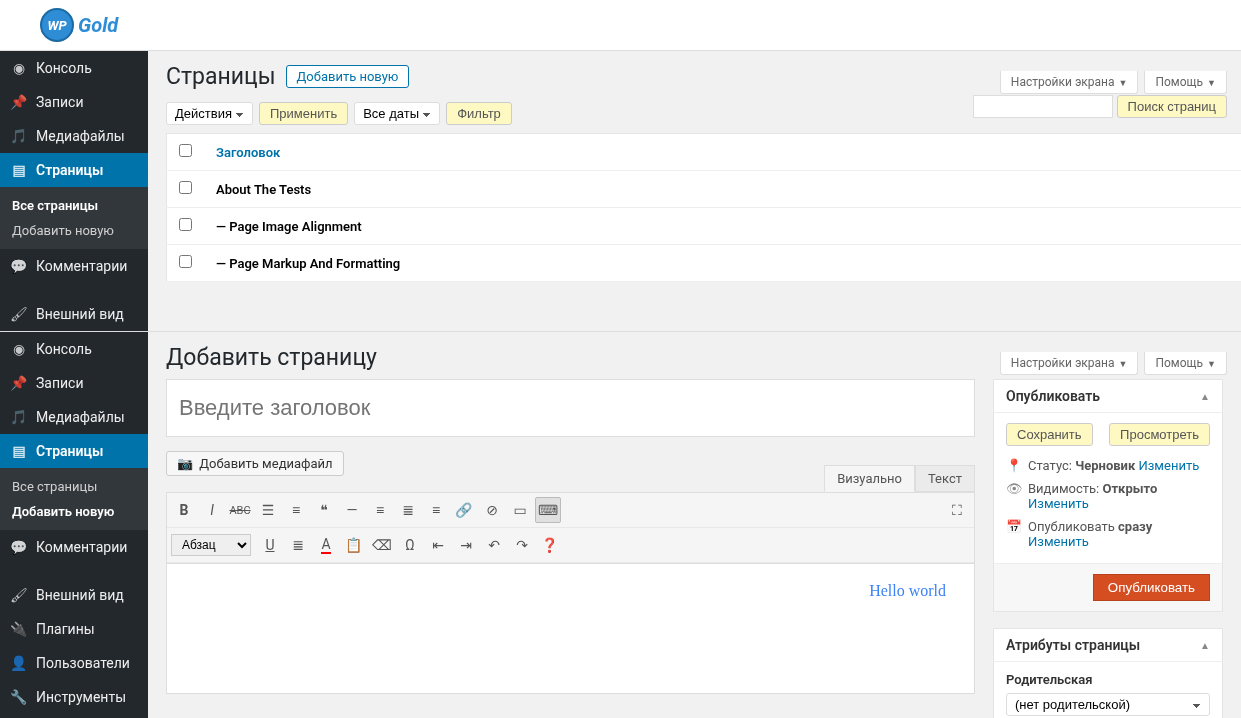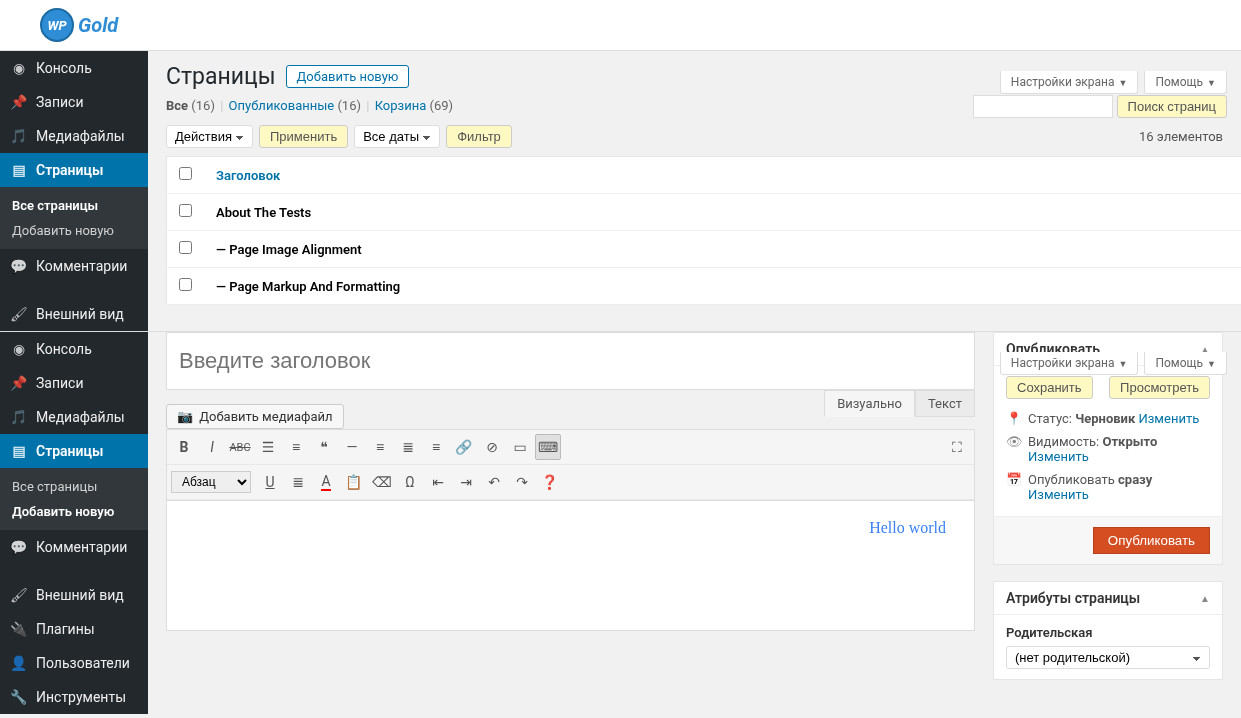--- a/index.html
+++ b/index.html
@@ -49,21 +49,21 @@
 table.list .cb { width: 30px; }
 table.list td.title a { color: #000000; font-weight: 600; }
 
 
 .title-input { width: 100%; border: 1px solid #ddd; padding: 15px 12px; font-size: 22px; color: #888; background: #fff; }
 .two-col { display: flex; gap: 18px; padding: 0 18px; }
 .col-main { flex: 1; }
 .col-side { width: 230px; }
 
 .add-media { display: inline-flex; align-items: center; gap: 6px; border: 1px solid #ccc; background: #f7f7f7; padding: 4px 10px; border-radius: 3px; font-size: 13px; cursor: pointer; margin: 14px 0 0; }
-.editor-tabs { float: right; margin-top: 0; }
+.editor-tabs { float: right; margin-top: 28px; }
 .editor-tab { display: inline-block; padding: 5px 12px; border: 1px solid #ddd; background: #ebebeb; font-size: 13px; color: #555; cursor: pointer; }
 .editor-tab.active { background: #f5f5f5; border-bottom-color: #f5f5f5; }
 
 .toolbar { clear: both; border: 1px solid #ddd; background: #f5f5f5; }
 .toolbar-row { display: flex; align-items: center; gap: 2px; padding: 4px; border-bottom: 1px solid #e8e8e8; flex-wrap: wrap; }
 .tb-btn { width: 26px; height: 26px; display: flex; align-items: center; justify-content: center; cursor: pointer; border-radius: 2px; color: #555; font-size: 14px; }
 .tb-btn.active { background: #e0e0e0; border: 1px solid #bbb; }
 .tb-select { border: 1px solid #ccc; padding: 2px 18px 2px 6px; font-size: 12px; margin-right: 4px; }
 .tb-expand { margin-left: auto; }
 .editor-body { border: 1px solid #ddd; border-top: none; background: #fff; padding: 18px 28px; min-height: 130px; font-family: Georgia, serif; font-size: 16px; color: #3b82f6; text-align: right; }
@@ -128,27 +128,20 @@
     <div class="page-head">
       <h1>Страницы</h1>
       <a class="btn btn-outline">Добавить новую</a>
     </div>
 
     <div class="search-wrap">
       <input type="text" style="">
       <button class="btn">Поиск страниц</button>
     </div>
 
-    <div class="filters">
-      <b>Все</b> <span class="count">(16)</span>
-      <span class="sep">|</span>
-      <a>Опубликованные</a> <span class="count">(16)</span>
-      <span class="sep">|</span>
-      <a>Корзина</a> <span class="count">(69)</span>
-    </div>
 
     <div class="tablenav">
       <select class="select"><option>Действия</option></select>
       <button class="btn">Применить</button>
       <select class="select"><option>Все даты</option></select>
       <button class="btn">Фильтр</button>
       <span class="right">16 элементов</span>
     </div>
 
     <table class="list">
@@ -219,20 +212,23 @@
         <span>Инструменты</span>
       </div>
   </div>
 
   <div class="main">
     <div class="screen-meta">
       <div class="screen-tab"><span>Настройки экрана</span><span class="tri">▼</span></div>
       <div class="screen-tab"><span>Помощь</span><span class="tri">▼</span></div>
     </div>
 
+    <div class="page-head">
+      <h1>Добавить страницу</h1>
+    </div>
 
     <div class="two-col">
       <div class="col-main">
         <input class="title-input" placeholder="Введите заголовок" style="">
 
         <div style="overflow:hidden;">
           <div class="add-media">
             <span>📷</span>
             <span>Добавить медиафайл</span>
           </div>

